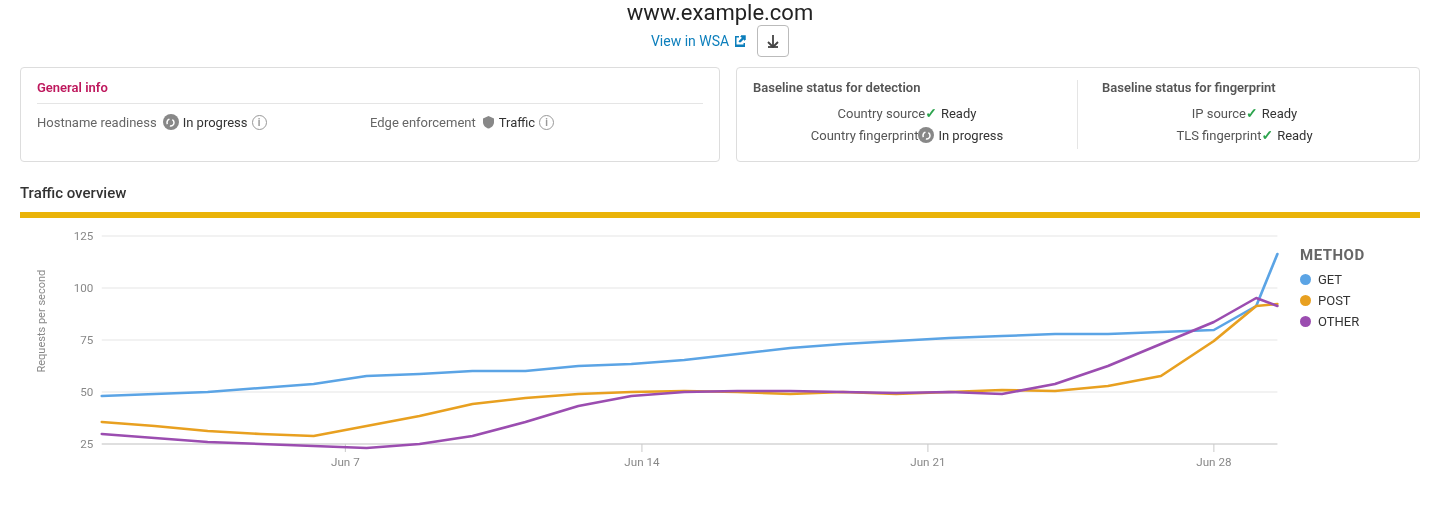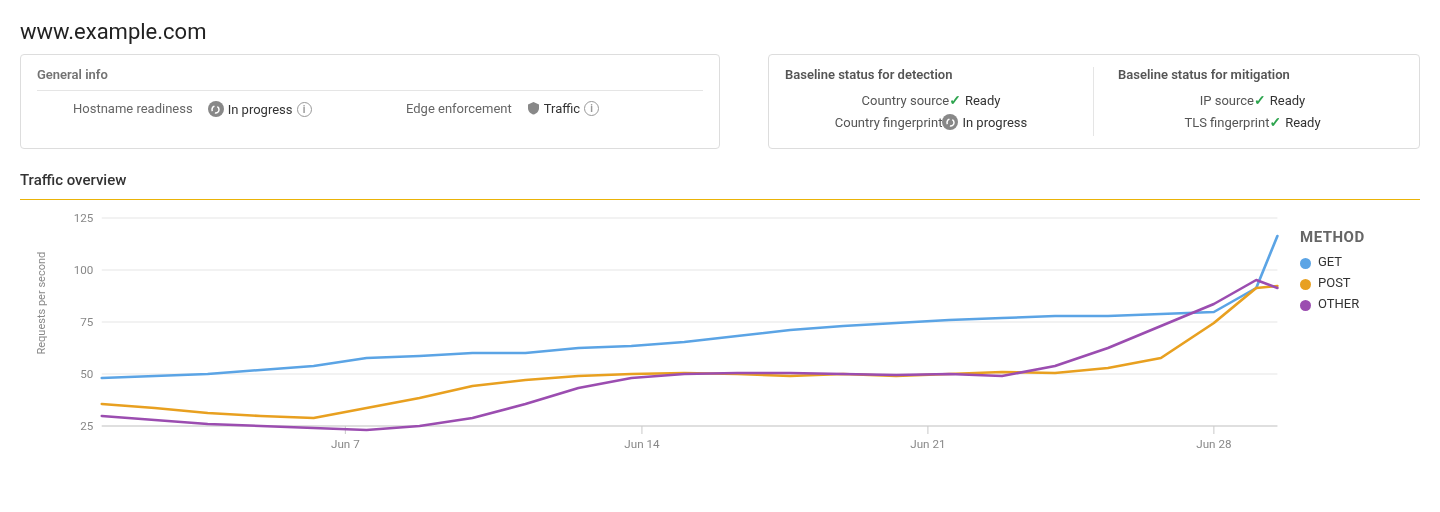--- a/index.html
+++ b/index.html
@@ -9,21 +9,22 @@
       color: #333;
       background: #fff;
       width: 1440px;
       min-height: 512px;
     }
 
     .top-bar {
       display: flex;
       align-items: center;
       justify-content: space-between;
-      padding: 19px 20px 10px 20px;
+      padding: 0 20px 10px 20px;
+      flex-direction: column;
     }
 
     .site-title {
       font-size: 22px;
       font-weight: 400;
       color: #222;
     }
 
     .top-actions {
       display: flex;
@@ -64,43 +65,41 @@
       border-radius: 4px;
       padding: 12px 16px;
     }
 
     .panel-general {
       flex: 0 0 700px;
     }
 
     .panel-baseline {
       flex: 1;
-      margin-left: 32px;
     }
 
     .panel-title {
       font-size: 13px;
       font-weight: 600;
-      color: #737373;
+      color: #be185d;
       padding-bottom: 8px;
       border-bottom: 1px solid #e5e5e5;
       margin-bottom: 10px;
     }
 
     .general-grid {
       display: grid;
       grid-template-columns: 1fr 1fr;
       gap: 6px 0;
     }
 
     .general-row {
       display: flex;
-      align-items: flex-start;
-      gap: 15px;
-      margin-left: 36px;
+      align-items: center;
+      gap: 6px;
     }
 
     .field-label {
       color: #666;
       font-size: 13px;
       white-space: nowrap;
     }
 
     .field-value {
       font-size: 13px;
@@ -190,21 +189,21 @@
 
     
     .traffic-section {
       padding: 12px 20px 0 20px;
     }
 
     .traffic-title {
       font-size: 15px;
       font-weight: 500;
       padding-bottom: 10px;
-      border-bottom: 1px solid #eab308;
+      border-bottom: 6px solid #eab308;
       margin-bottom: 8px;
     }
 
     .chart-container {
       display: flex;
       align-items: flex-start;
       gap: 12px;
     }
 
     .y-axis-label {
@@ -225,21 +224,21 @@
     .legend-title {
       font-size: 15px;
       font-weight: 700;
       color: #666;
       letter-spacing: 0.5px;
       margin-bottom: 8px;
     }
 
     .legend-item {
       display: flex;
-      align-items: flex-end;
+      align-items: center;
       gap: 7px;
       margin-bottom: 6px;
       font-size: 13px;
       color: #333;
     }
 
     .legend-dot {
       width: 11px;
       height: 11px;
       border-radius: 50%;
@@ -249,20 +248,38 @@
     svg.chart-svg {
       width: 100%;
       height: 100%;
     }
   </style>
 </head>
 <body>
 
 <div class="top-bar">
   <h1 class="site-title">www.example.com</h1>
+  <div class="top-actions">
+    <a href="#" class="view-wsa-link">
+      <span>View in WSA</span>
+      <svg width="14" height="14" viewBox="0 0 14 14" fill="none">
+        <path d="M2 2h4v1.5H3.5v7h7V9H12v4H2V2z" fill="#0d7fbc"></path>
+        <path d="M7 2h5v5l-1.5-1.5-3 3L6 7l3-3L7.5 2.5" fill="#0d7fbc"></path>
+        <polyline points="8,2 12,2 12,6" stroke="#0d7fbc" stroke-width="1.5" fill="none"></polyline>
+        <line x1="6" y1="8" x2="11.5" y2="2.5" stroke="#0d7fbc" stroke-width="1.5"></line>
+      </svg>
+    </a>
+    <button class="download-btn">
+      <svg width="14" height="14" viewBox="0 0 14 14" fill="none">
+        <polyline points="2,8 7,13 12,8" stroke="#444" stroke-width="1.8" fill="none" stroke-linejoin="round"></polyline>
+        <line x1="7" y1="1" x2="7" y2="13" stroke="#444" stroke-width="1.8"></line>
+        <line x1="2" y1="13" x2="12" y2="13" stroke="#444" stroke-width="1.8"></line>
+      </svg>
+    </button>
+  </div>
 </div>
 
 <div class="info-panels">
 
   <div class="panel panel-general">
     <div class="panel-title">General info</div>
     <div class="general-grid">
 
       <div class="general-row">
         <span class="field-label">Hostname readiness</span>
@@ -313,21 +330,21 @@
               <svg width="9" height="9" viewBox="0 0 9 9">
                   <circle cx="4.5" cy="4.5" r="3.5" fill="none" stroke="#fff" stroke-width="1.5" stroke-dasharray="6 3"></circle>
                 </svg>
             </span>
             <span>In progress</span>
           </span>
         </div>
       </div>
 
       <div class="baseline-col">
-        <div class="baseline-col-title">Baseline status for mitigation</div>
+        <div class="baseline-col-title">Baseline status for fingerprint</div>
 
         <div class="baseline-row">
           <span class="baseline-label">IP source</span>
           <span class="baseline-status">
             <span class="check-green">✓</span>
             <span>Ready</span>
           </span>
         </div>
 
         <div class="baseline-row">

